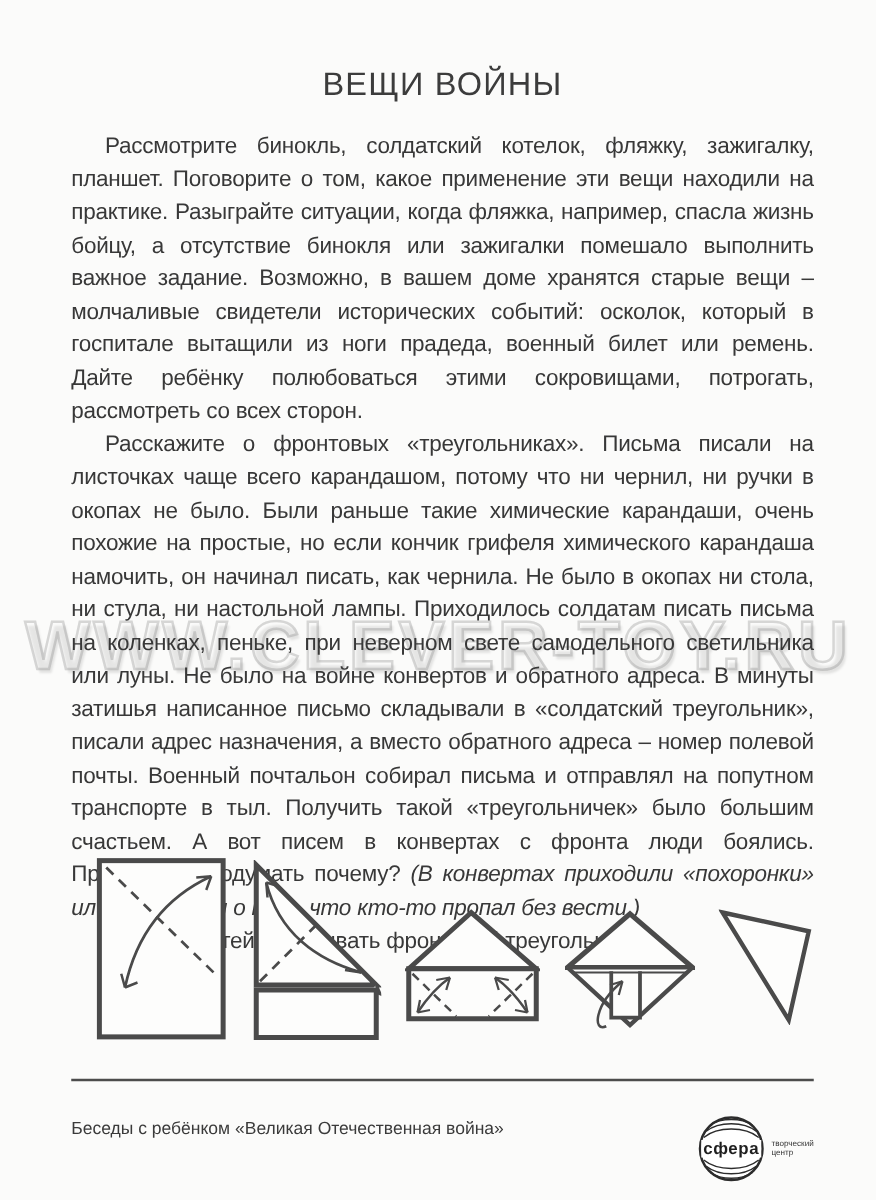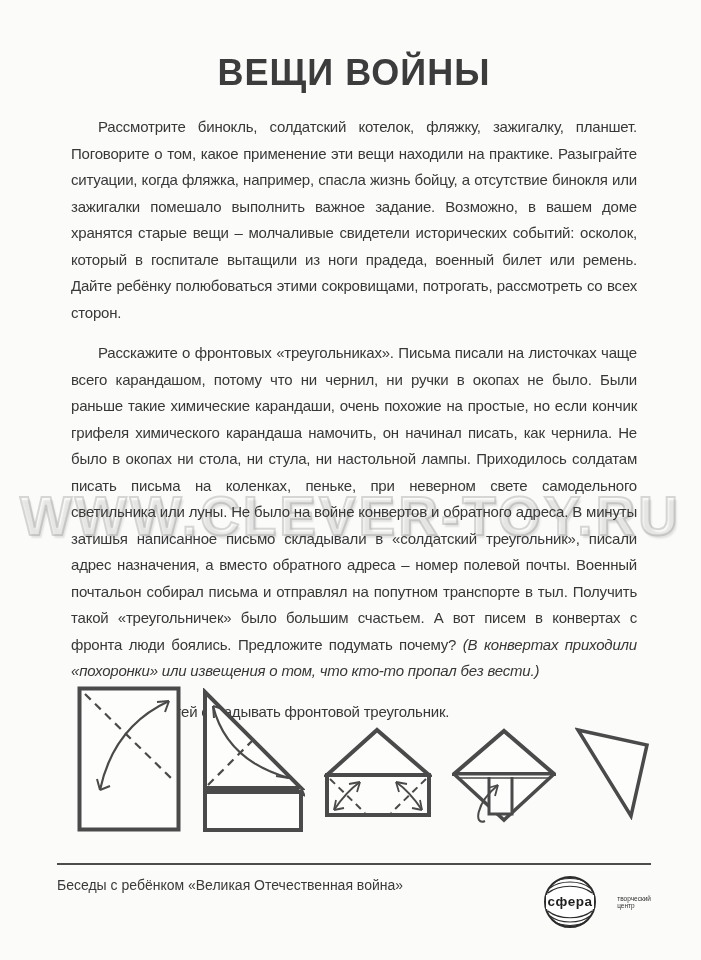--- a/index.html
+++ b/index.html
@@ -10,28 +10,28 @@
     font-family:"Liberation Sans",sans-serif;
     color:#3a3a3a;
     overflow:hidden;
   }
   .content{
     position:absolute;left:57px;top:0;width:594px;z-index:1;
   }
   .page-title{
     margin:52px 0 20px 0;
     text-align:center;
-    font-size:36px;
-    font-weight:bold;
+    font-size:26px;
+    font-weight:normal;
     letter-spacing:1px;
     color:#3c3c3c;
   }
   .body-par{
-    margin:14px;
-    font-size:15px;
+    margin:0;
+    font-size:18px;
     line-height:26.5px;
     letter-spacing:-0.2px;
     text-align:justify;
     text-indent:27px;
     color:#383838;
   }
   .body-par .ital{font-style:italic;}
   .watermark{
     position:absolute;
     top:452px;left:0;width:100%;
@@ -58,28 +58,28 @@
   .diagrams svg{display:block;}
   .step1{margin-bottom:2px;}
   .step2{margin-bottom:0px;}
   .step3{margin-bottom:15px;}
   .step4{margin-bottom:10px;}
   .step5{margin-bottom:14px;}
   .footer{
     position:absolute;
     left:57px;top:863px;width:594px;
     border-top:2px solid #4c4c4c;
-    padding-top:9px;
+    padding-top:26px;
     display:flex;
     justify-content:space-between;
     align-items:flex-start;
     z-index:1;
   }
   .footer-lines{font-size:14px;line-height:22px;color:#3a3a3a;}
-  .logo{display:flex;align-items:center;gap:19px;margin-top:0px;}
+  .logo{display:flex;align-items:center;gap:4px;margin-top:0px;}
   .logo-caption{
     font-size:6.5px;line-height:7.5px;color:#333;
     text-align:left;
   }
 </style>
 </head>
 <body>
 
 <div class="page">
 

